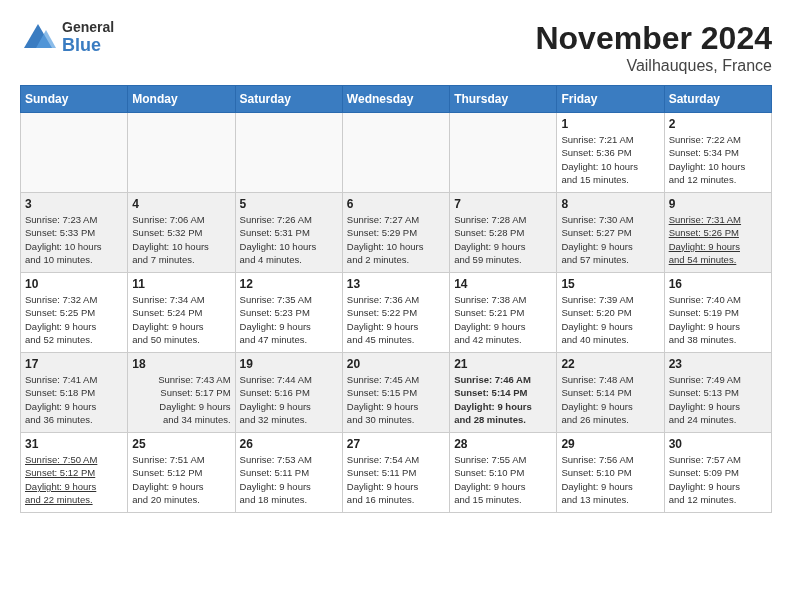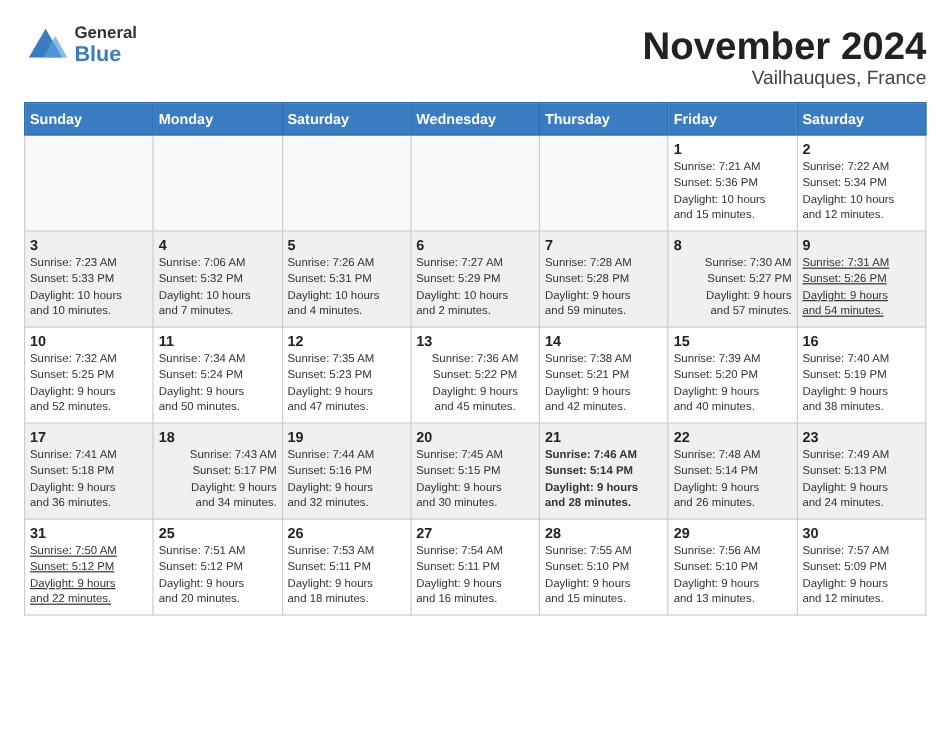--- a/index.html
+++ b/index.html
@@ -179,21 +179,21 @@
         </td>
         <td class="shaded">
           <span class="day-num">7</span>
           <div class="day-info" style="white-space: pre-line;">Sunrise: 7:28 AM
 Sunset: 5:28 PM
 Daylight: 9 hours
 and 59 minutes.</div>
         </td>
         <td class="shaded">
           <span class="day-num">8</span>
-          <div class="day-info" style="white-space: pre-line; text-align: right;">Sunrise: 7:30 AM
+          <div class="day-info" style="white-space: pre-line;">Sunrise: 7:30 AM
 Sunset: 5:27 PM
 Daylight: 9 hours
 and 57 minutes.</div>
         </td>
         <td class="shaded">
           <span class="day-num">9</span>
           <div class="day-info" style="white-space: pre-line; text-decoration: underline;">Sunrise: 7:31 AM
 Sunset: 5:26 PM
 Daylight: 9 hours
 and 54 minutes.</div>
@@ -216,21 +216,21 @@
         </td>
         <td>
           <span class="day-num">12</span>
           <div class="day-info" style="white-space: pre-line;">Sunrise: 7:35 AM
 Sunset: 5:23 PM
 Daylight: 9 hours
 and 47 minutes.</div>
         </td>
         <td>
           <span class="day-num">13</span>
-          <div class="day-info" style="white-space: pre-line; text-align: center;">Sunrise: 7:36 AM
+          <div class="day-info" style="white-space: pre-line;">Sunrise: 7:36 AM
 Sunset: 5:22 PM
 Daylight: 9 hours
 and 45 minutes.</div>
         </td>
         <td>
           <span class="day-num">14</span>
           <div class="day-info" style="white-space: pre-line;">Sunrise: 7:38 AM
 Sunset: 5:21 PM
 Daylight: 9 hours
 and 42 minutes.</div>

